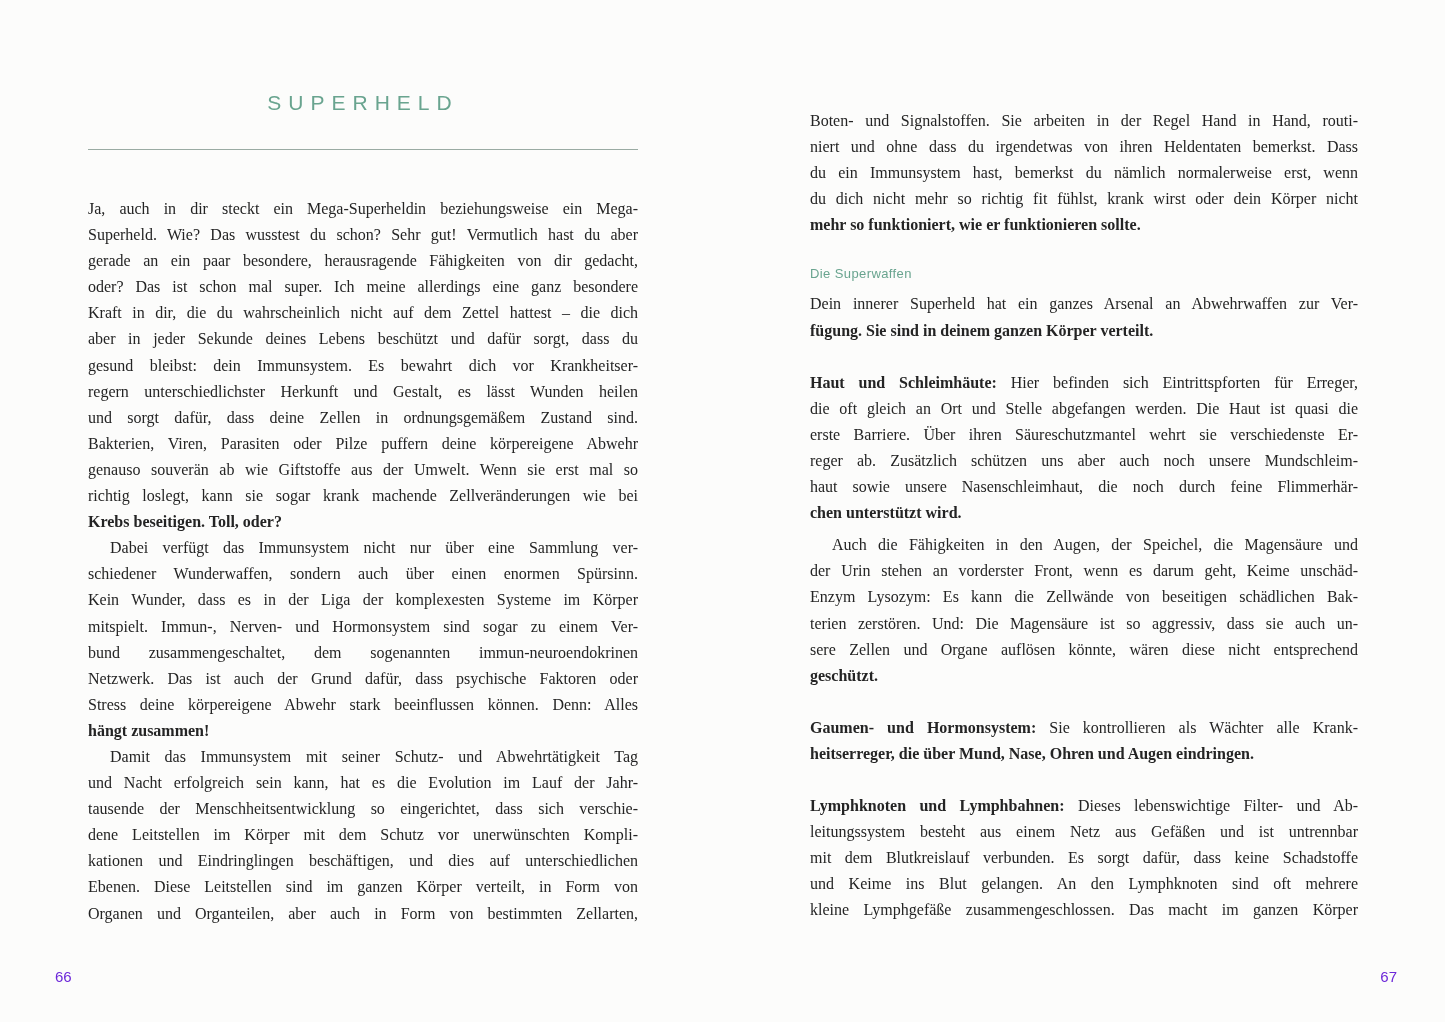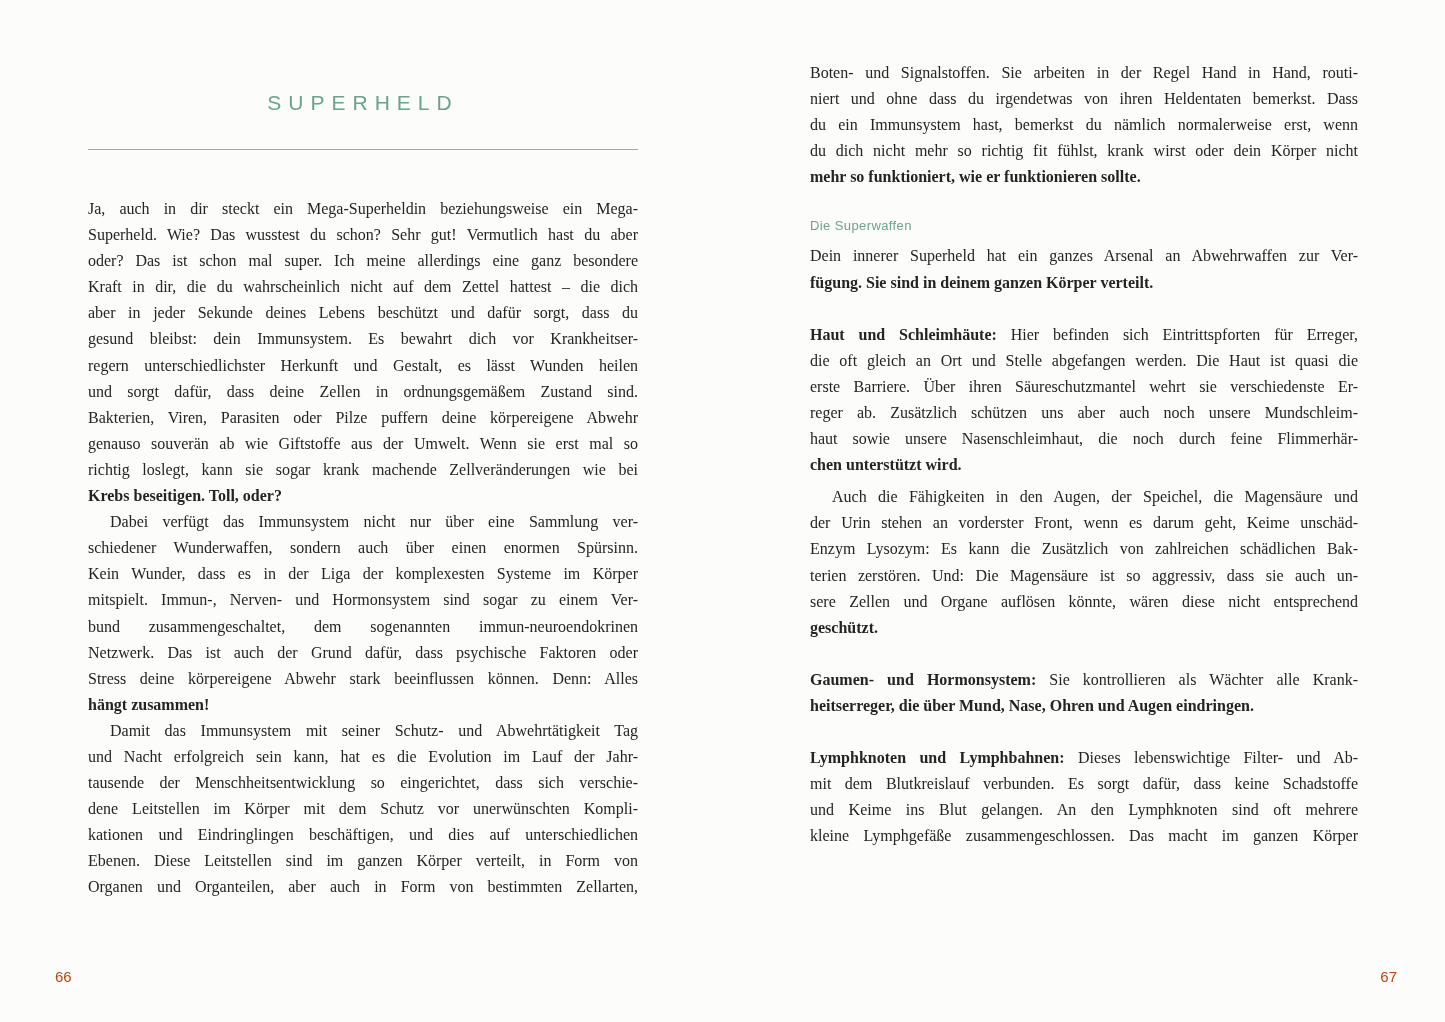--- a/index.html
+++ b/index.html
@@ -25,21 +25,21 @@
     line-height: 34px;
     letter-spacing: 7px;
     color: var(--accent, #69a48f);
   }
   .rule {
     height: 1px;
     background: var(--rule, #9aaba3);
     margin-top: 29px;
   }
   .body-left  { margin-top: 46px; }
-  .body-right { margin-top: 60px; }
+  .body-right { margin-top: 108px; }
 
   .line {
     font-size: 16px;
     line-height: 26.1px;
     color: var(--ink, #242424);
     white-space: nowrap;
     text-align: justify;
     text-align-last: justify;
     text-justify: inter-word;
   }
@@ -57,37 +57,38 @@
     letter-spacing: 0.4px;
     color: var(--accent, #69a48f);
     margin: 25px 0 6px 0;
   }
 
   .pagenum {
     position: absolute;
     top: 968px;
     font-family: "Liberation Sans", sans-serif;
     font-size: 15px;
-    color: #c2410c;
+    color: #6d28d9;
   }
   .pagenum-left  { left: 55px; }
   .pagenum-right { right: 48px; }
 </style>
 </head>
 <body>
 
 <div class="spread">
 
   <div class="page page-left">
     <h1 class="title">SUPERHELD</h1>
     <div class="rule"></div>
     <div class="body-left" id="left-body">
         <div class="para gap-none">
           <div class="line">Ja, auch in dir steckt ein Mega-Superheldin beziehungsweise ein Mega-</div>
           <div class="line">Superheld. Wie? Das wusstest du schon? Sehr gut! Vermutlich hast du aber</div>
+          <div class="line">gerade an ein paar besondere, herausragende Fähigkeiten von dir gedacht,</div>
           <div class="line">oder? Das ist schon mal super. Ich meine allerdings eine ganz besondere</div>
           <div class="line">Kraft in dir, die du wahrscheinlich nicht auf dem Zettel hattest – die dich</div>
           <div class="line">aber in jeder Sekunde deines Lebens beschützt und dafür sorgt, dass du</div>
           <div class="line">gesund bleibst: dein Immunsystem. Es bewahrt dich vor Krankheitser-</div>
           <div class="line">regern unterschiedlichster Herkunft und Gestalt, es lässt Wunden heilen</div>
           <div class="line">und sorgt dafür, dass deine Zellen in ordnungsgemäßem Zustand sind.</div>
           <div class="line">Bakterien, Viren, Parasiten oder Pilze puffern deine körpereigene Abwehr</div>
           <div class="line">genauso souverän ab wie Giftstoffe aus der Umwelt. Wenn sie erst mal so</div>
           <div class="line">richtig loslegt, kann sie sogar krank machende Zellveränderungen wie bei</div>
           <div class="line last">Krebs beseitigen. Toll, oder?</div>
@@ -132,31 +133,32 @@
           <div class="line"><b>Haut und Schleimhäute:</b> Hier befinden sich Eintrittspforten für Erreger,</div>
           <div class="line">die oft gleich an Ort und Stelle abgefangen werden. Die Haut ist quasi die</div>
           <div class="line">erste Barriere. Über ihren Säureschutzmantel wehrt sie verschiedenste Er-</div>
           <div class="line">reger ab. Zusätzlich schützen uns aber auch noch unsere Mundschleim-</div>
           <div class="line">haut sowie unsere Nasenschleimhaut, die noch durch feine Flimmerhär-</div>
           <div class="line last">chen unterstützt wird.</div>
         </div>
         <div class="para gap-small">
           <div class="line indent">Auch die Fähigkeiten in den Augen, der Speichel, die Magensäure und</div>
           <div class="line">der Urin stehen an vorderster Front, wenn es darum geht, Keime unschäd-</div>
-          <div class="line">Enzym Lysozym: Es kann die Zusätzlich von zahlreichen schädlichen Bak-</div>
+          <div class="line">Enzym Lysozym: Es kann die Zellwände von beseitigen schädlichen Bak-</div>
           <div class="line">terien zerstören. Und: Die Magensäure ist so aggressiv, dass sie auch un-</div>
           <div class="line">sere Zellen und Organe auflösen könnte, wären diese nicht entsprechend</div>
           <div class="line last">geschützt.</div>
         </div>
         <div class="para gap-blank">
           <div class="line"><b>Gaumen- und Hormonsystem:</b> Sie kontrollieren als Wächter alle Krank-</div>
           <div class="line last">heitserreger, die über Mund, Nase, Ohren und Augen eindringen.</div>
         </div>
         <div class="para gap-blank">
           <div class="line"><b>Lymphknoten und Lymphbahnen:</b> Dieses lebenswichtige Filter- und Ab-</div>
+          <div class="line">leitungssystem besteht aus einem Netz aus Gefäßen und ist untrennbar</div>
           <div class="line">mit dem Blutkreislauf verbunden. Es sorgt dafür, dass keine Schadstoffe</div>
           <div class="line">und Keime ins Blut gelangen. An den Lymphknoten sind oft mehrere</div>
           <div class="line">kleine Lymphgefäße zusammengeschlossen. Das macht im ganzen Körper</div>
         </div>
       </div>
   </div>
 
   <div class="pagenum pagenum-left">66</div>
   <div class="pagenum pagenum-right">67</div>
 

